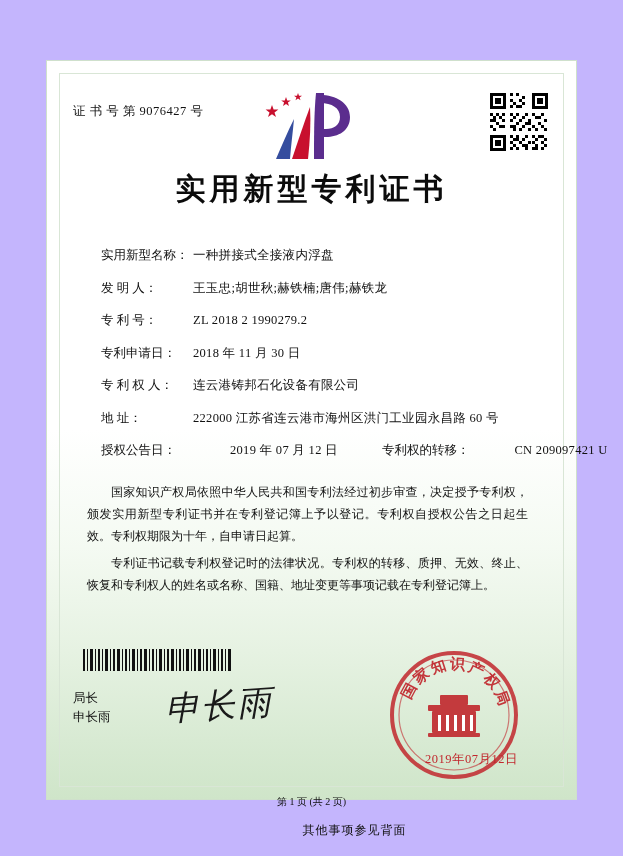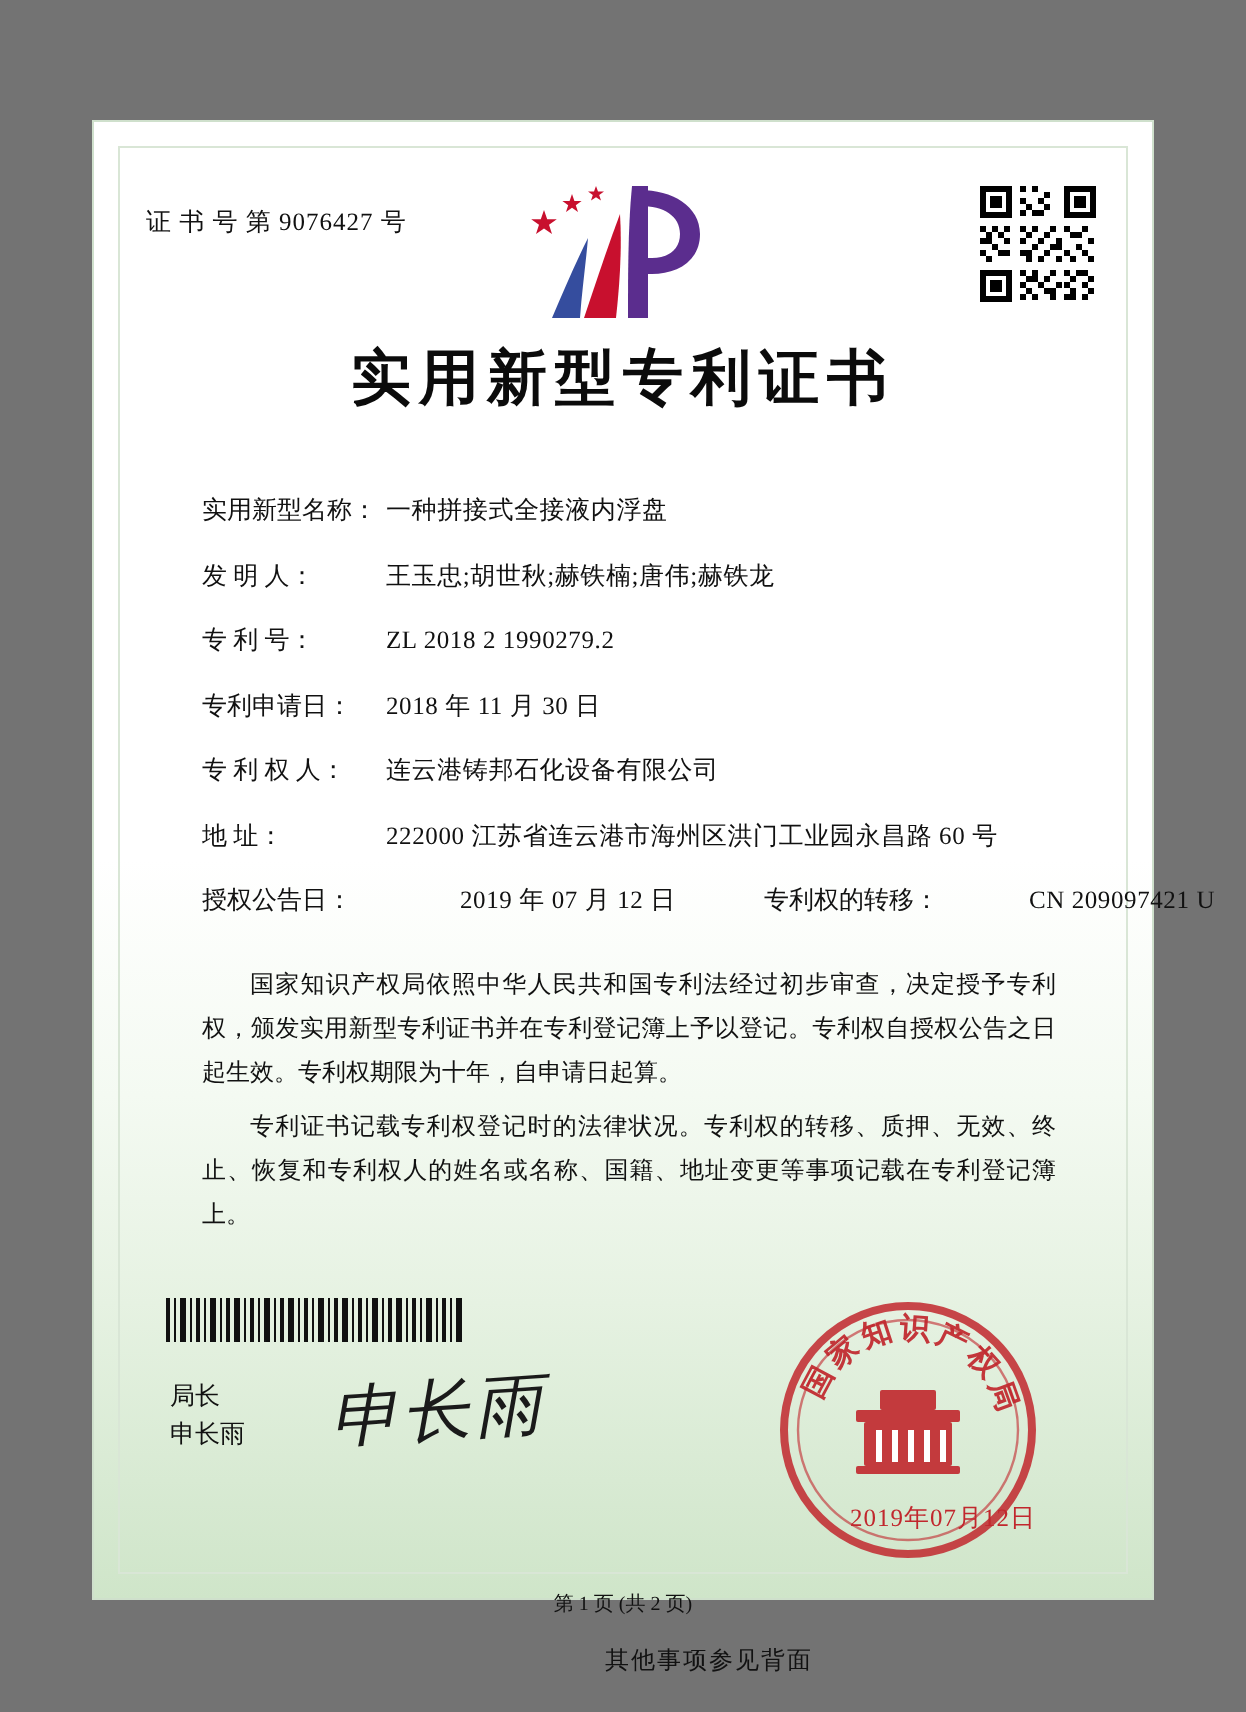--- a/index.html
+++ b/index.html
@@ -13,21 +13,21 @@
     font-family: "Liberation Serif", serif;
     position: relative;
     overflow: hidden;
   }
 
   .page {
     position: absolute;
     left: 0; top: 0;
     width: 623px;
     height: 856px;
-    background: #737373;
+    background: #c4b5fd;
   }
 
   
   .cert {
     position: absolute;
     left: 46px;
     top: 60px;
     width: 531px;
     height: 740px;
     background: linear-gradient(180deg,
@@ -121,21 +121,21 @@
     margin-left: 37px;
   }
   .field-label2 {
     flex: 0 0 auto;
     margin-right: 8px;
     white-space: nowrap;
   }
 
   .paragraphs {
     position: absolute;
-    left: 54px;
+    left: 40px;
     right: 48px;
     top: 420px;
     font-size: 12px;
     color: #111;
     line-height: 1.85;
     text-align: justify;
   }
   .paragraphs p {
     margin: 0 0 4px 0;
     text-indent: 2em;
@@ -144,21 +144,21 @@
   .barcode {
     position: absolute;
     left: 36px;
     top: 588px;
     width: 150px;
     height: 22px;
   }
 
   .signature-block {
     position: absolute;
-    left: 38px;
+    left: 26px;
     top: 628px;
     font-size: 12.5px;
     color: #111;
     line-height: 1.55;
   }
 
   .signature-script {
     position: absolute;
     left: 118px;
     top: 622px;

